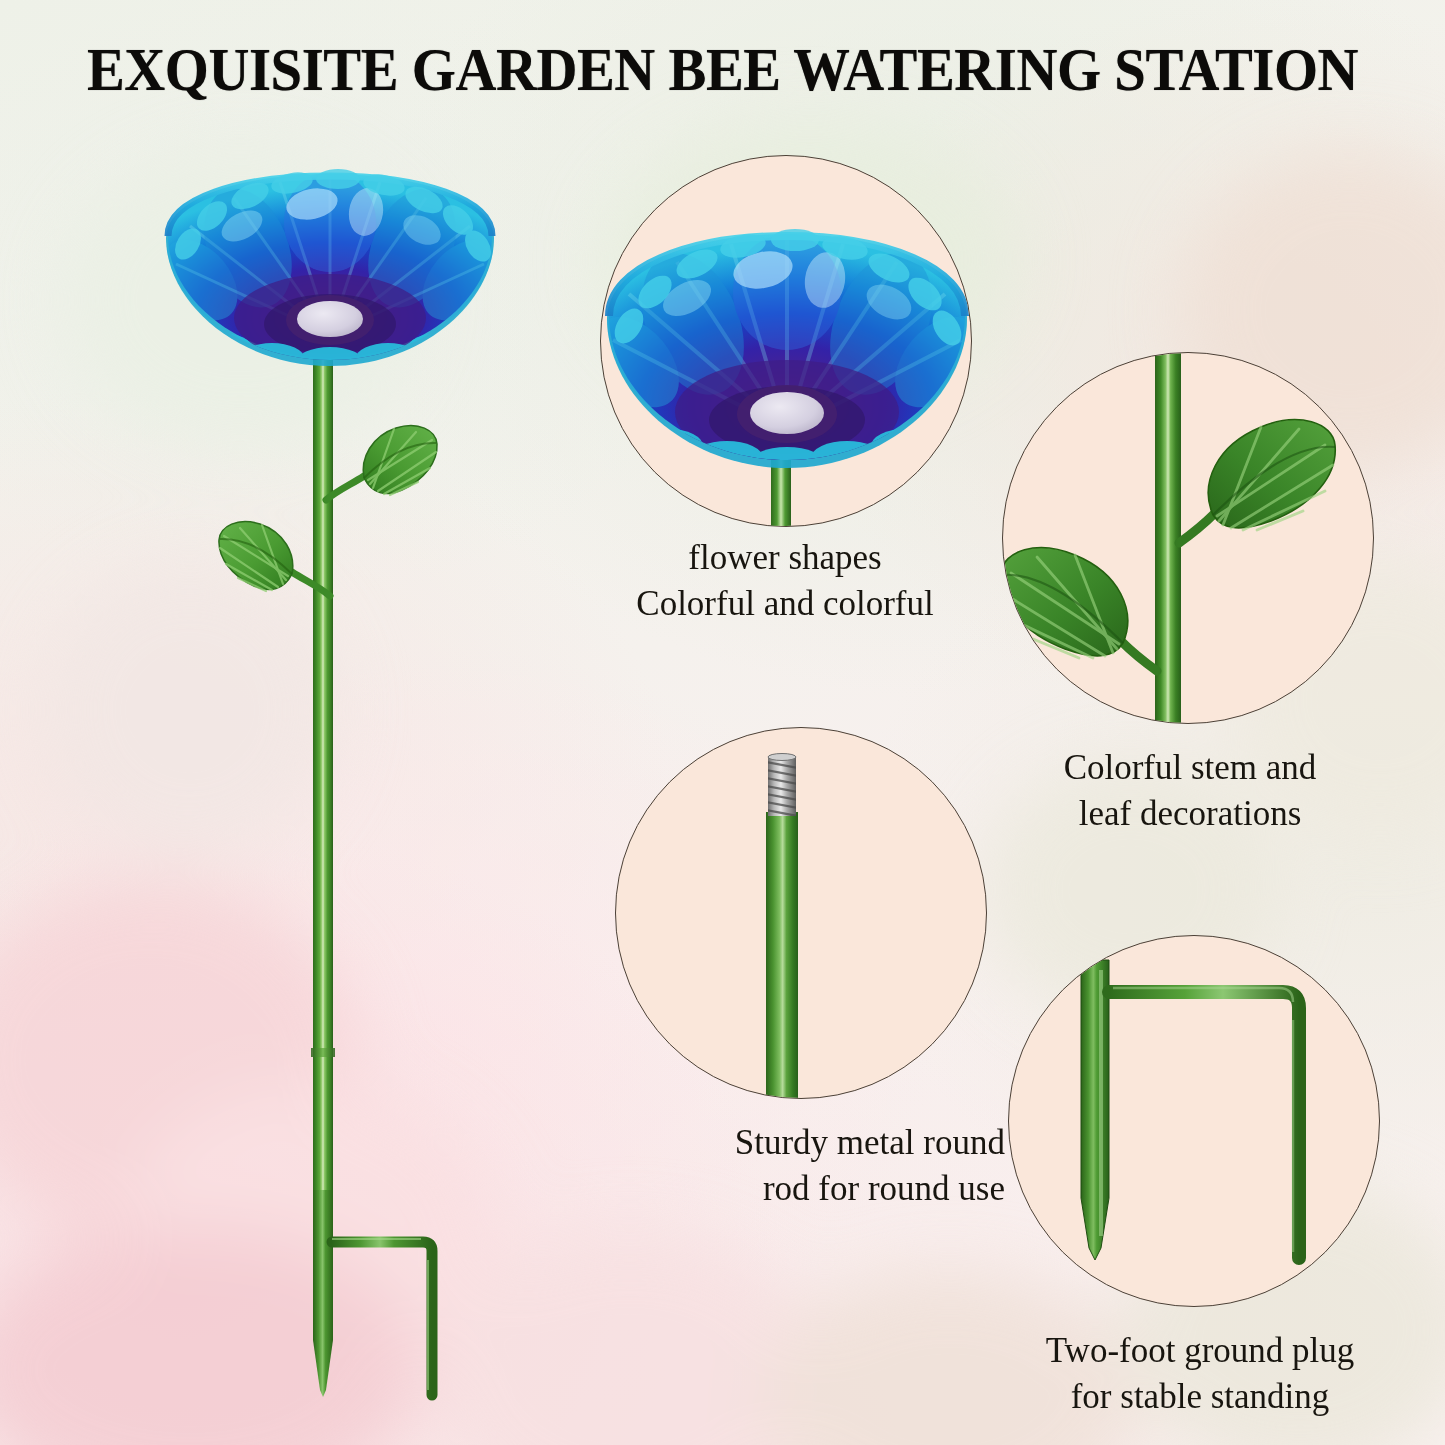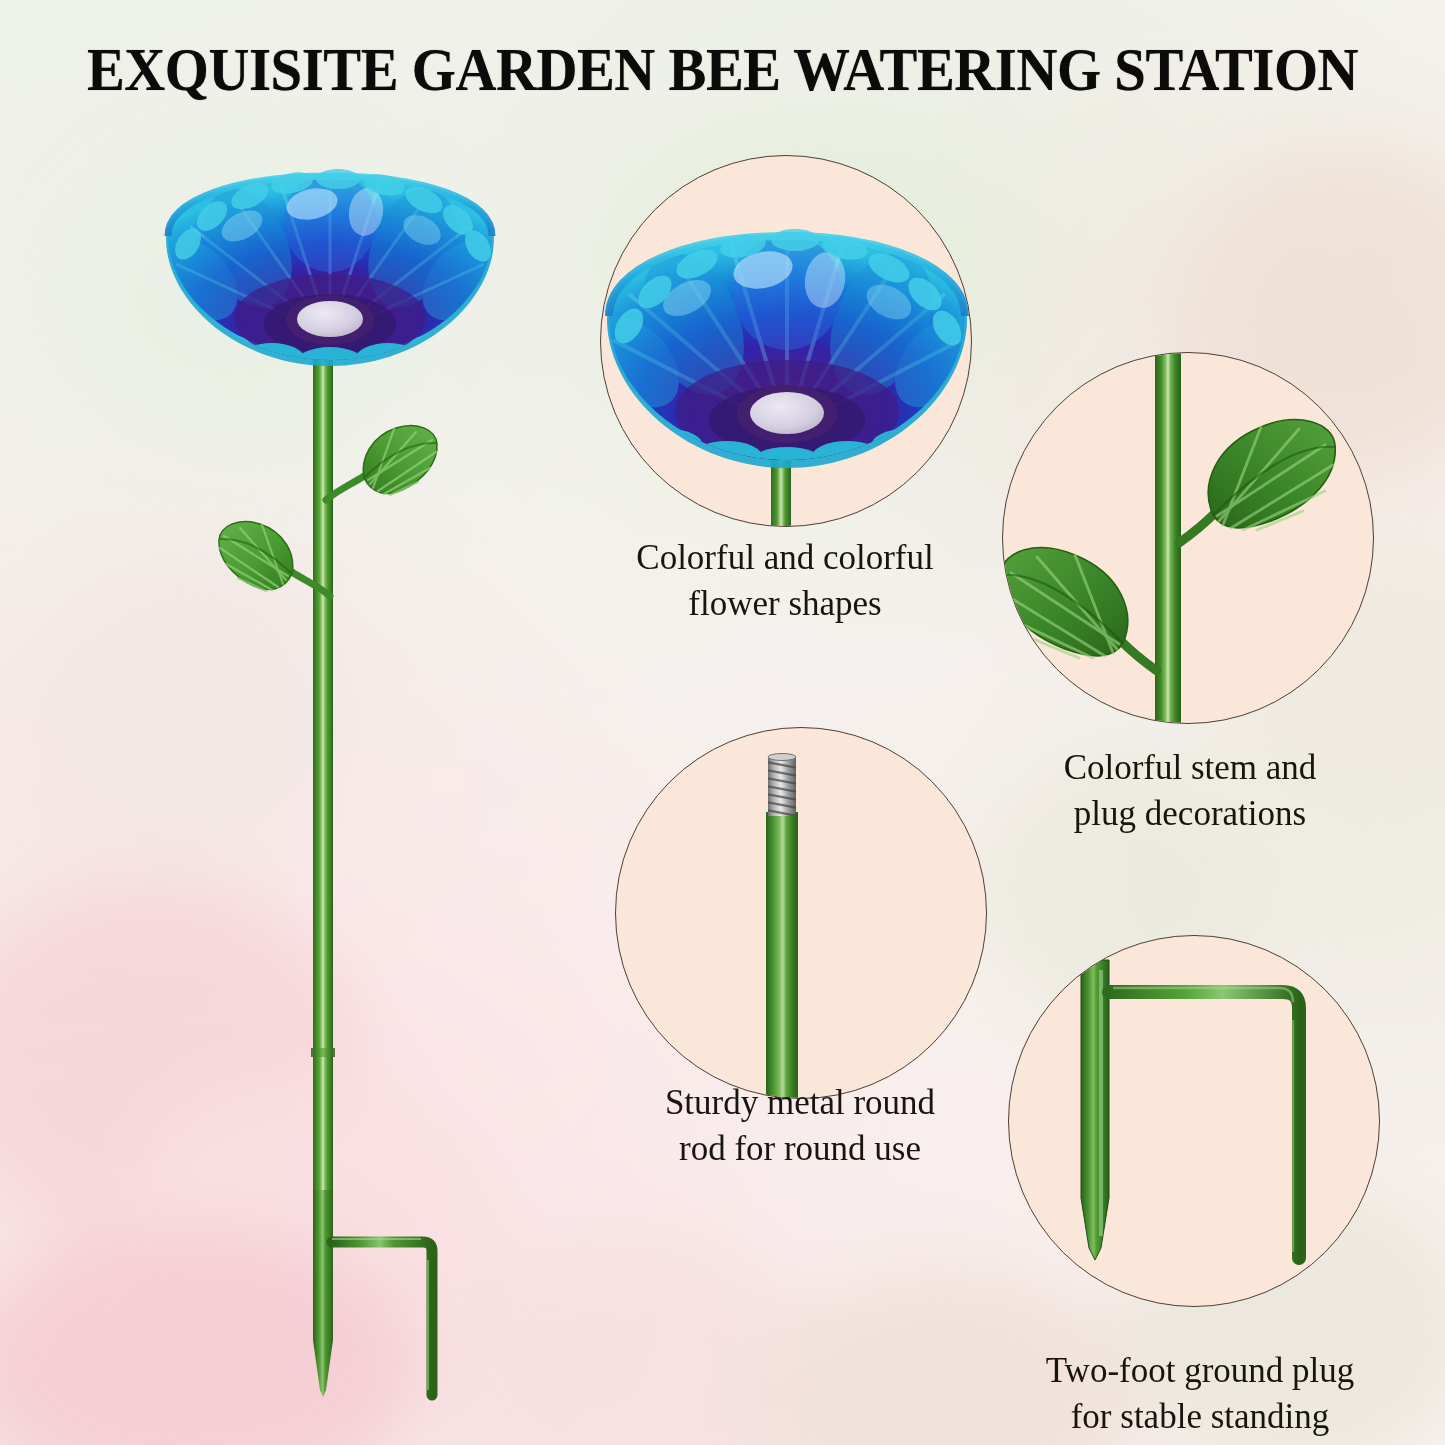--- a/index.html
+++ b/index.html
@@ -350,22 +350,22 @@
         <ellipse cx="292" cy="62" rx="22" ry="12" transform="rotate(26 292 62)"></ellipse>
         <ellipse cx="328" cy="88" rx="20" ry="12" transform="rotate(44 328 88)"></ellipse>
         <ellipse cx="350" cy="122" rx="19" ry="12" transform="rotate(58 350 122)"></ellipse>
       </g>
 
       <ellipse cx="190" cy="208" rx="50" ry="29" fill="#43206f" opacity="0.95"></ellipse>
       <ellipse cx="190" cy="207" rx="37" ry="21" fill="url(#medG2)"></ellipse>
     </svg>
   </div>
   <div class="caption" style="left:580px; top:535px; width:410px;">
+    <div>flower shapes</div>
     <div>Colorful and colorful</div>
-    <div>flower shapes</div>
   </div>
 
   <div class="callout" style="left:1002px; top:352px; width:370px; height:370px;">
     <svg width="370" height="370" viewBox="0 0 370 370">
       <defs>
         <linearGradient id="stemG3" x1="0" y1="0" x2="1" y2="0">
           <stop offset="0%" stop-color="#2b6419"></stop>
           <stop offset="22%" stop-color="#3f8a27"></stop>
           <stop offset="40%" stop-color="#7ebd5e"></stop>
           <stop offset="50%" stop-color="#cfe8b6"></stop>
@@ -409,21 +409,21 @@
         <path d="M110 300 L72 202"></path>
         <path d="M102 303 L0 240"></path>
         <path d="M90 305 L8 266"></path>
         <path d="M76 305 L30 286"></path>
       </g>
       <path d="M120 290 C94 264 44 218 -2 222" stroke="#1c5210" stroke-width="2.2" fill="none" opacity="0.55"></path>
     </svg>
   </div>
   <div class="caption" style="left:985px; top:745px; width:410px;">
     <div>Colorful stem and</div>
-    <div>plug decorations</div>
+    <div>leaf decorations</div>
   </div>
 
   <div class="callout" style="left:615px; top:727px; width:370px; height:370px;">
     <svg width="370" height="370" viewBox="0 0 370 370">
       <defs>
         <linearGradient id="rodG3" x1="0" y1="0" x2="1" y2="0">
           <stop offset="0%" stop-color="#2b6419"></stop>
           <stop offset="22%" stop-color="#4a9330"></stop>
           <stop offset="42%" stop-color="#7dbc5e"></stop>
           <stop offset="52%" stop-color="#b7dc9c"></stop>
@@ -451,21 +451,21 @@
         <path d="M150 42 L182 48"></path>
         <path d="M150 50 L182 56"></path>
         <path d="M150 58 L182 64"></path>
         <path d="M150 66 L182 72"></path>
         <path d="M150 74 L182 80"></path>
         <path d="M150 82 L182 88"></path>
       </g>
       <ellipse cx="166" cy="29" rx="14" ry="3.5" fill="#cfcfcf" stroke="#707070" stroke-width="1"></ellipse>
     </svg>
   </div>
-  <div class="caption" style="left:595px; top:1080px; width:410px;">
+  <div class="caption" style="left:595px; top:1120px; width:410px;text-align:right;">
     <div>Sturdy metal round</div>
     <div>rod for round use</div>
   </div>
 
   <div class="callout" style="left:1008px; top:935px; width:370px; height:370px;">
     <svg width="370" height="370" viewBox="0 0 370 370">
       <defs>
         <linearGradient id="stakeG" x1="0" y1="0" x2="1" y2="0">
           <stop offset="0%" stop-color="#2b6419"></stop>
           <stop offset="26%" stop-color="#4a9330"></stop>
@@ -482,18 +482,18 @@
       </defs>
 
       <path d="M72 24 L100 24 L100 262 L92 312 L86 324 L80 312 L72 262 Z" fill="url(#stakeG)" stroke="#1f4d12" stroke-width="1"></path>
       <path d="M92 34 L92 300" stroke="#a9d893" stroke-width="4" opacity="0.55" fill="none"></path>
 
       <path d="M100 56 L274 56 Q290 56 290 72 L290 322" fill="none" stroke="url(#bracketG)" stroke-width="14" stroke-linecap="round" stroke-linejoin="round"></path>
       <path d="M104 52 L270 52 Q284 52 284 66" stroke="#a9d893" stroke-width="2.5" opacity="0.5" fill="none"></path>
       <path d="M284 84 L284 316" stroke="#a9d893" stroke-width="2.5" opacity="0.45" fill="none"></path>
     </svg>
   </div>
-  <div class="caption" style="left:985px; top:1328px; width:430px;margin-top:20px;">
+  <div class="caption" style="left:985px; top:1328px; width:430px;">
     <div>Two-foot ground plug</div>
     <div>for stable standing</div>
   </div>
 
 </div>
 
 </body></html>

